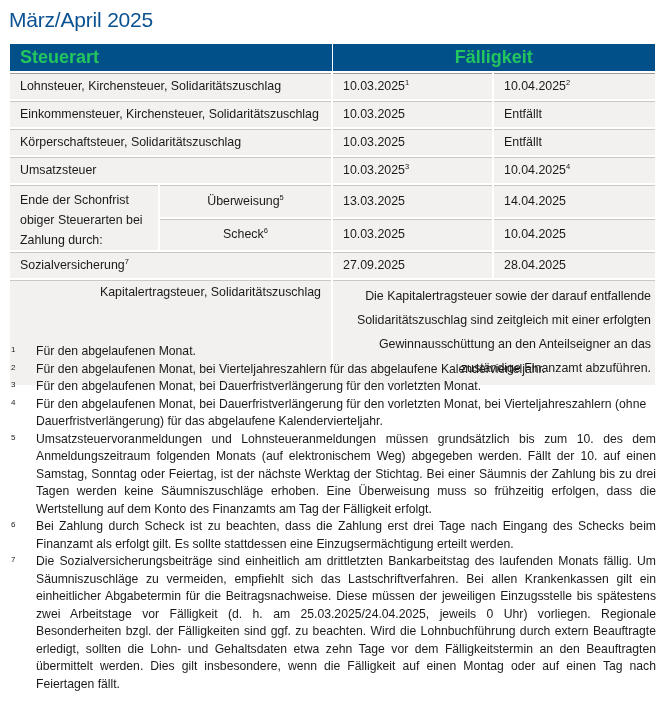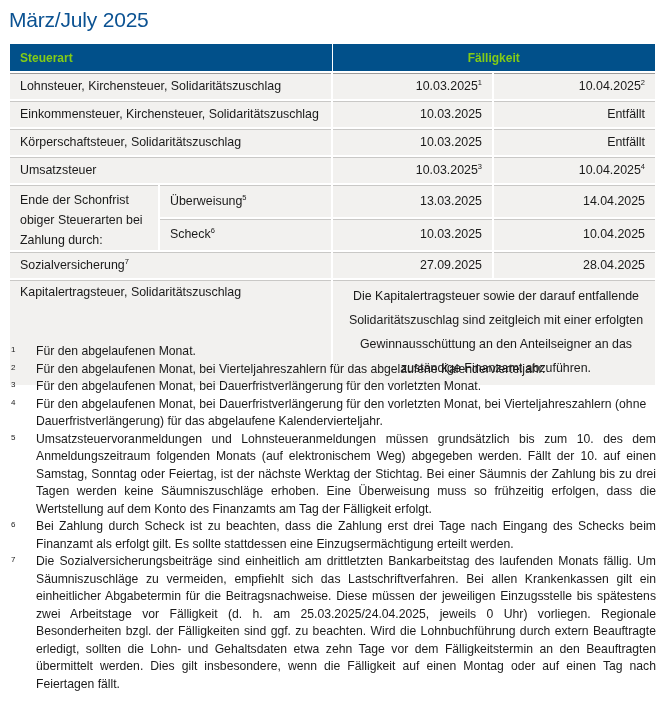--- a/index.html
+++ b/index.html
@@ -18,64 +18,64 @@
   table.tax {
     position: absolute; left: 10px; top: 44px; width: 645px;
     border-collapse: collapse; table-layout: fixed;
     font-size: 12.4px;
   }
   table.tax col.c1 { width: 149px; }
   table.tax col.c2 { width: 173px; }
   table.tax col.c3 { width: 161px; }
   table.tax col.c4 { width: 162px; }
   table.tax th {
-    background: #01508a; color: #84cc16; font-weight: bold;
-    height: 27px; padding: 0 10px; font-size: 12px;
+    background: #01508a; color: #22c55e; font-weight: bold;
+    height: 27px; padding: 0 10px; font-size: 18px;
     border-right: 1px solid #ffffff;
   }
   table.tax th:last-child { border-right: none; margin-left: 44px; }
   table.tax th.left { text-align: left; }
   table.tax th.center { text-align: center; }
   table.tax td {
     background: #f2f1ef; height: 26px; padding: 0 10px;
     border-top: 2px solid #ffffff;
     border-right: 2px solid #ffffff;
     box-shadow: inset 0 1px 0 #c9c8c6;
     vertical-align: middle; white-space: nowrap;
   }
   table.tax tr.first td { box-shadow: inset 0 1px 0 #9a9a9a; margin-left: 34px; }
   table.tax td:last-child { border-right: none; }
-  table.tax td.center { text-align: right; }
-  table.tax td.right { text-align: left; }
+  table.tax td.center { text-align: left; }
+  table.tax td.right { text-align: center; }
   table.tax td.top { vertical-align: top; padding-top: 5px; }
   table.tax td.wrap { white-space: normal; line-height: 20px; }
   table.tax td.para {
     white-space: normal; text-align: center; line-height: 24px;
     vertical-align: top; padding: 4px 4px 5px 8px;
   }
-  table.tax tr.last td { border-bottom: 0; }
+  table.tax tr.last td { border-bottom: 0; text-align: right; }
   sup { font-size: 7.5px; vertical-align: 5px; line-height: 0; }
 
   .footnotes {
     position: absolute; left: 10px; top: 343px; width: 646px;
     font-size: 12.2px; line-height: 17.5px;
   }
   .fn { display: flex; align-items: flex-start; }
   .fn .num {
     width: 25px; flex: 0 0 25px; font-size: 8px; line-height: 14px;
     padding-left: 1px;
   }
   .fn .txt { flex: 1; text-align: justify; }
   .fn .txt.nojust { text-align: left; }
 </style>
 </head>
 <body>
 
 <div class="title-bar">
-  <span>März/July 2025</span>
+  <span>März/April 2025</span>
 </div>
 
 <table class="tax">
   <colgroup>
       <col class="c1">
       <col class="c2">
       <col class="c3">
       <col class="c4">
     </colgroup>
   <thead>

